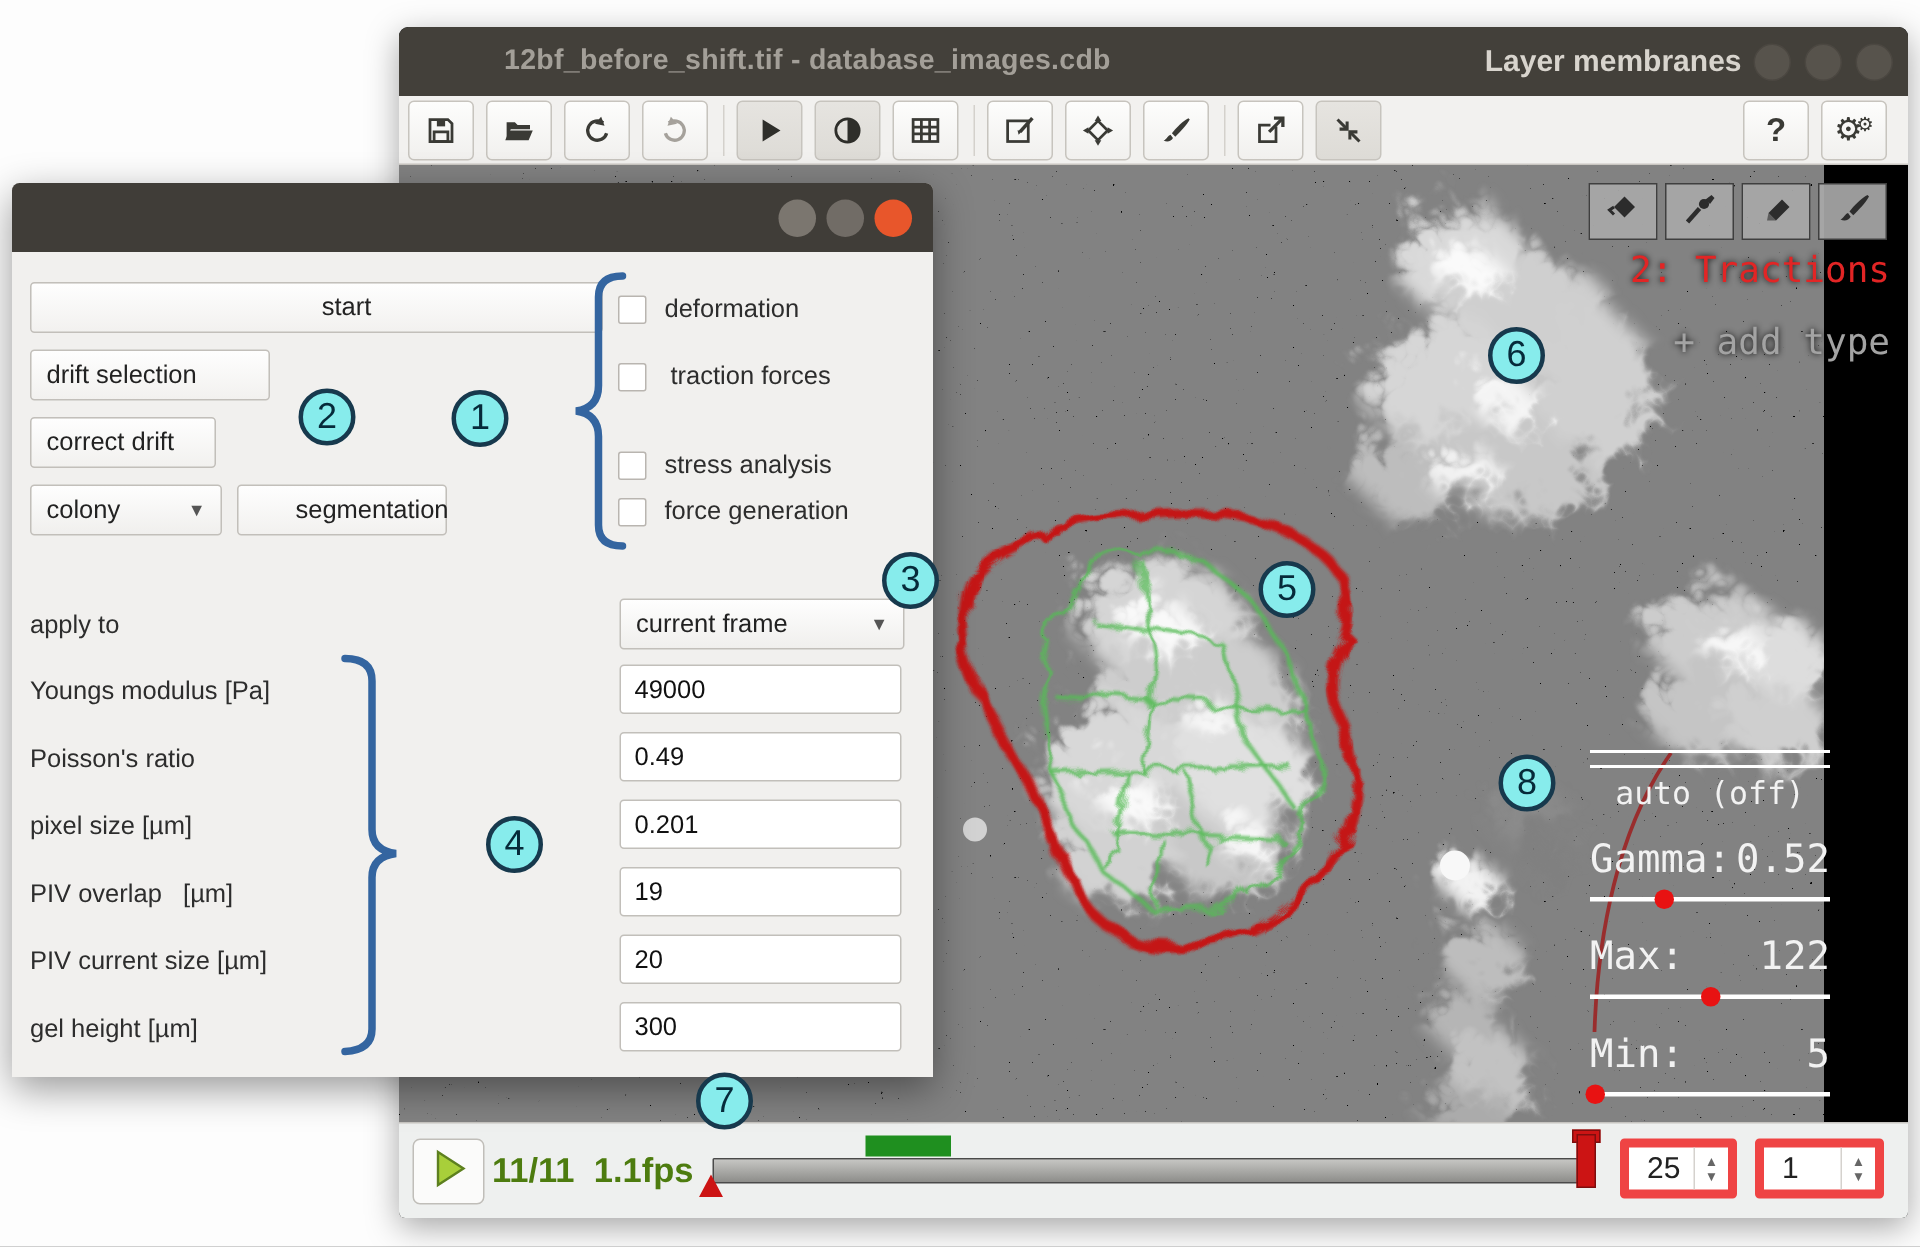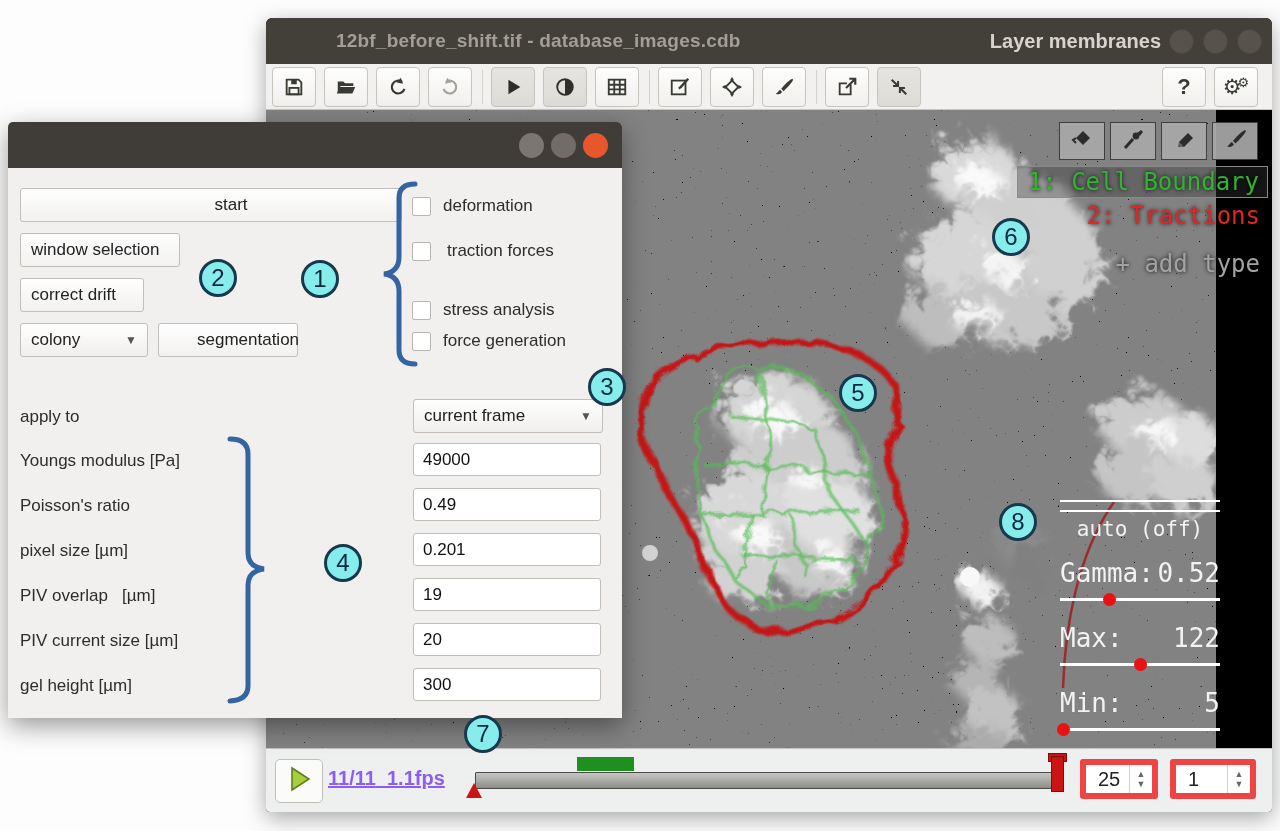--- a/index.html
+++ b/index.html
@@ -53,21 +53,21 @@
   .cl-slider{position:relative;height:13px;margin-top:5px;}
   .cl-slider .track{position:absolute;left:0;right:0;top:5px;height:3px;background:#fff;}
   .cl-slider .knob{position:absolute;top:0;width:13px;height:13px;border-radius:50%;background:#e81212;}
   .cl-actions{display:flex;justify-content:center;gap:24px;font-size:21px;margin-top:10px;}
 
   
   .bottombar{position:absolute;left:0;top:730px;width:1006px;height:64px;background:#eef0ef;
              border-top:1px solid #c6c4c0;}
   .playbtn{position:absolute;left:9px;top:10px;width:46px;height:42px;border:1px solid #c0beb9;
            border-radius:5px;background:#fbfbfa;display:flex;align-items:center;justify-content:center;}
-  .frametext{position:absolute;left:62px;top:18px;font-size:20px;font-weight:bold;color:#8b5cf6;white-space:pre;text-decoration:underline;}
+  .frametext{position:absolute;left:62px;top:18px;font-size:23px;font-weight:bold;color:#4d7c0f;white-space:pre;}
   .timeline{position:absolute;left:209px;top:0;width:585px;height:64px;}
   .tl-bar{position:absolute;left:0;top:23px;width:585px;height:15px;border:1px solid #4a4a4a;
           background:linear-gradient(#c6c6c3,#8d8d8a);border-radius:1px;}
   .tl-green{position:absolute;left:102px;top:8px;width:57px;height:14px;background:#1f8f1f;}
   .tl-start{position:absolute;left:-9px;top:34px;width:0;height:0;
             border-left:8px solid transparent;border-right:8px solid transparent;border-bottom:15px solid #cc1414;}
   .tl-end{position:absolute;left:576px;top:7px;width:11px;height:34px;background:#cc1414;border:1px solid #7e0e0e;}
   .tl-endcap{position:absolute;left:573px;top:4px;width:17px;height:7px;background:#cc1414;border:1px solid #7e0e0e;}
   .spin{position:absolute;top:10px;height:40px;background:#fff;border:6px solid #ef4444;border-radius:3px;
         display:flex;align-items:center;box-sizing:border-box;}
@@ -379,21 +379,20 @@
         <div class="imgtool">
             <span>
           <svg width="26" height="24" viewBox="0 0 26 24">
                 <path d="M23 3c-4 2-9 7-12 11l2.5 2.5C17 13 22 8 24 4z" fill="#2c2c2c"></path>
                 <path d="M10 15c-2 .6-2.4 3-5 4.3 2.8 1.4 5.6.4 6.8-1.8z" fill="#2c2c2c"></path>
               </svg></span>
           </div>
       </div>
 
       <div class="typelist">
-        <div><span class="typerow sel type1"><span>1:</span> <span>Cell Boundary</span></span></div>
         <div><span class="typerow type2"><span>2:</span> <span>Tractions</span></span></div>
         <div><span class="typerow typeadd">+ add type</span></div>
       </div>
 
       <div class="contrast">
         <div class="cl-lines"></div>
         <div class="cl-auto">auto (off)</div>
         <div class="cl-row">
             <span>Gamma:</span>
             <span>0.52</span>
@@ -454,21 +453,21 @@
 
   <div class="dialog">
     <div class="dlg-titlebar">
       <span class="dlg-btn g1"></span>
       <span class="dlg-btn g2"></span>
       <span class="dlg-btn close"></span>
     </div>
     <div class="dlg-body">
 
       <div class="btn btn-start">start</div>
-      <div class="btn btn-imgsel">window selection</div>
+      <div class="btn btn-imgsel">drift selection</div>
       <div class="btn btn-drift">correct drift</div>
 
       <div class="dd dd-colony">
         <span class="ddlabel">colony</span>
         <span class="caret">▼</span>
       </div>
       <div class="btn btn-seg">segmentation</div>
 
       <div class="chkrow chk0">
         <span class="chkbox"></span>

